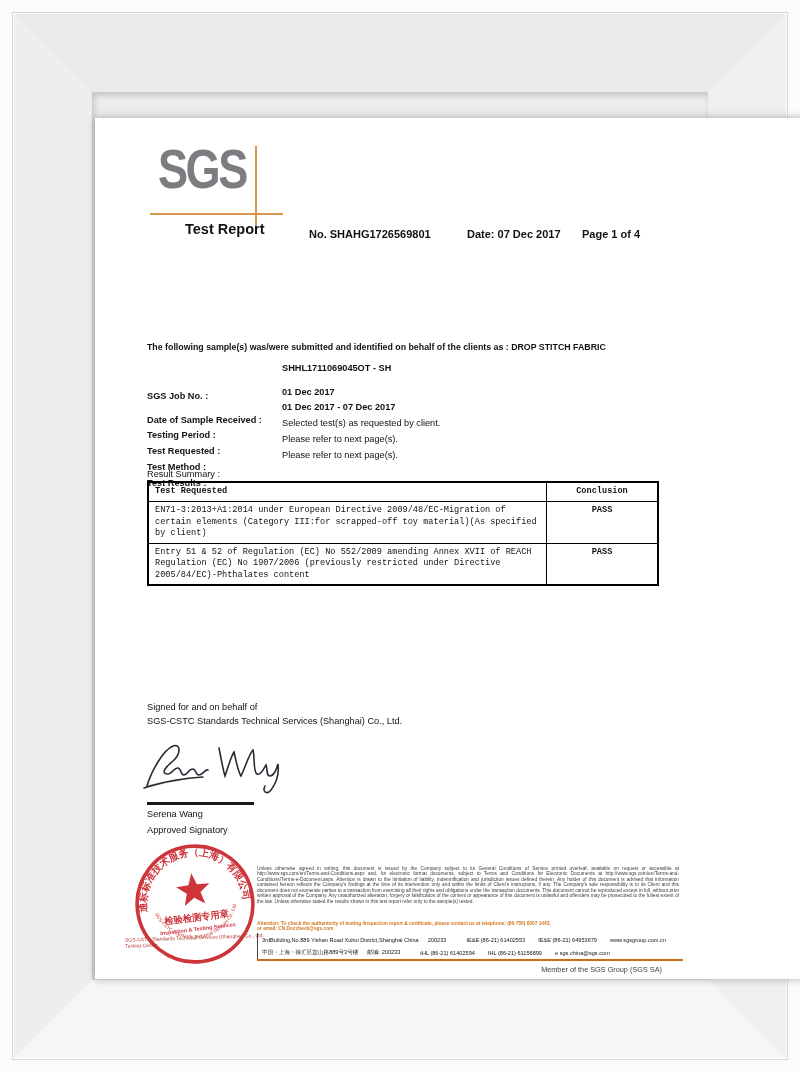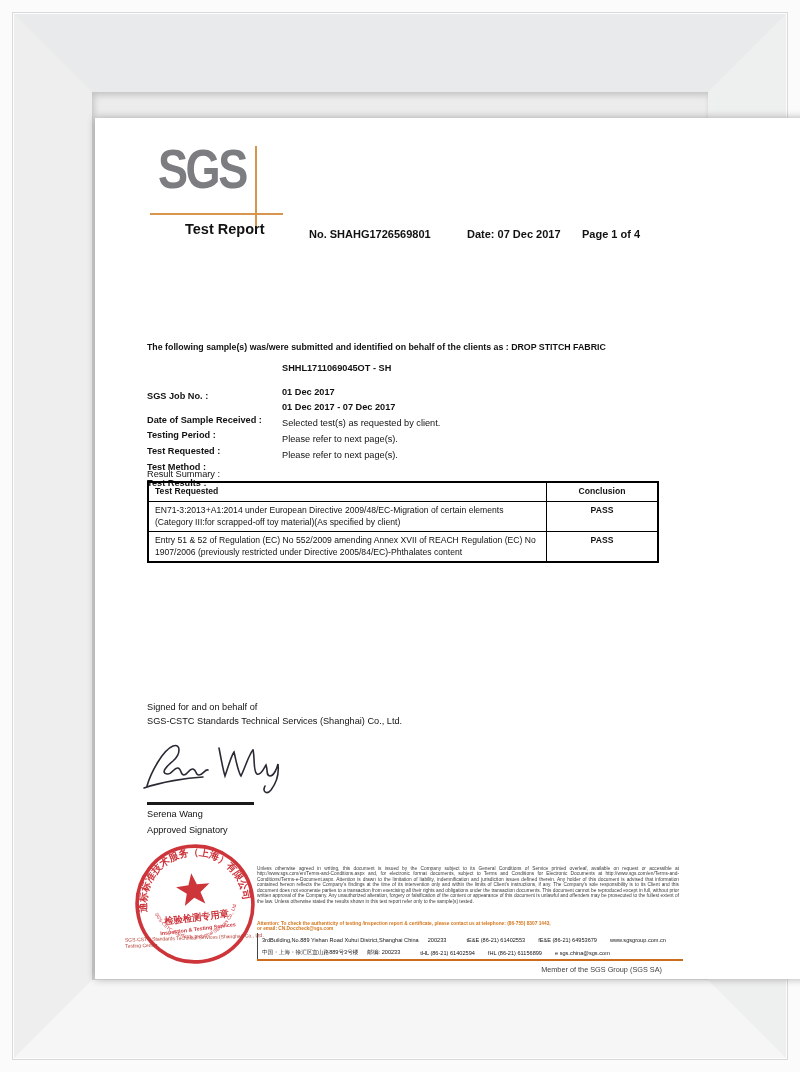--- a/index.html
+++ b/index.html
@@ -41,21 +41,21 @@
   .frow{font-size:9.2px;}
   .flabel{font-weight:bold;margin-top:28px;}
   .fvalue{left:187px;}
   .v-bold{font-weight:bold;}
   .fr0{top:245px;} .fr1{top:269px;} .fr2{top:284px;} .fr3{top:300px;} .fr4{top:316px;} .fr5{top:332px;}
   .flabel{left:52px;}
   .rsum{left:52px;top:351px;font-size:9.2px;font-weight:normal;}
   
   .rtable{left:52px;top:363px;width:512px;border-collapse:collapse;font-size:8.6px;}
   .rtable th,.rtable td{border:1px solid #000;padding:3px 6px;vertical-align:top;line-height:11.5px;}
-  .rtable{border:2px solid #000;}
+  .rtable{border:2px solid #000;font-family:Liberation Mono, monospace;}
   .rtable th{text-align:left;font-weight:bold;height:12px;}
   .rtable th.ccol, .rtable td.ccol{width:98px;text-align:center;font-weight:600;}
   
   .sig-line{font-size:9.2px;}
   .sig1{left:52px;top:584px;}
   .sig2{left:52px;top:598px;}
   .sig-svg{left:46px;top:616px;}
   .sig-underline{left:52px;top:684px;width:107px;height:2.5px;background:#1a1a1a;}
   .sig-name{left:52px;top:691px;}
   .sig-title{left:52px;top:707px;}

